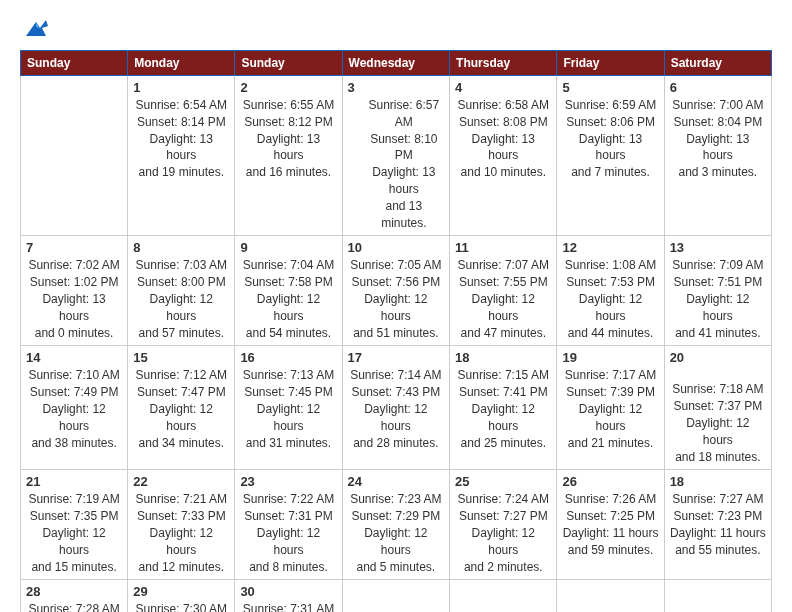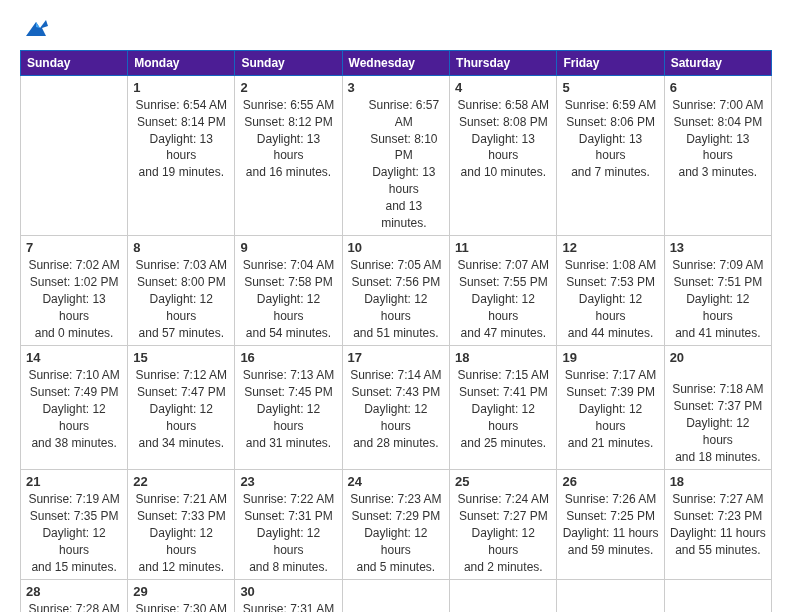--- a/index.html
+++ b/index.html
@@ -52,21 +52,21 @@
     .location {
       font-size: 14px;
       color: #555;
     }
     .calendar {
       width: 100%;
       border-collapse: collapse;
       font-size: 10.5px;
     }
     .calendar th {
-      background: #4c1d95;
+      background: #7f1d1d;
       color: #fff;
       text-align: left;
       padding: 5px 6px;
       font-size: 12px;
       font-weight: bold;
       border: 1px solid #1565c0;
     }
     .calendar td {
       border: 1px solid #ccc;
       vertical-align: top;

